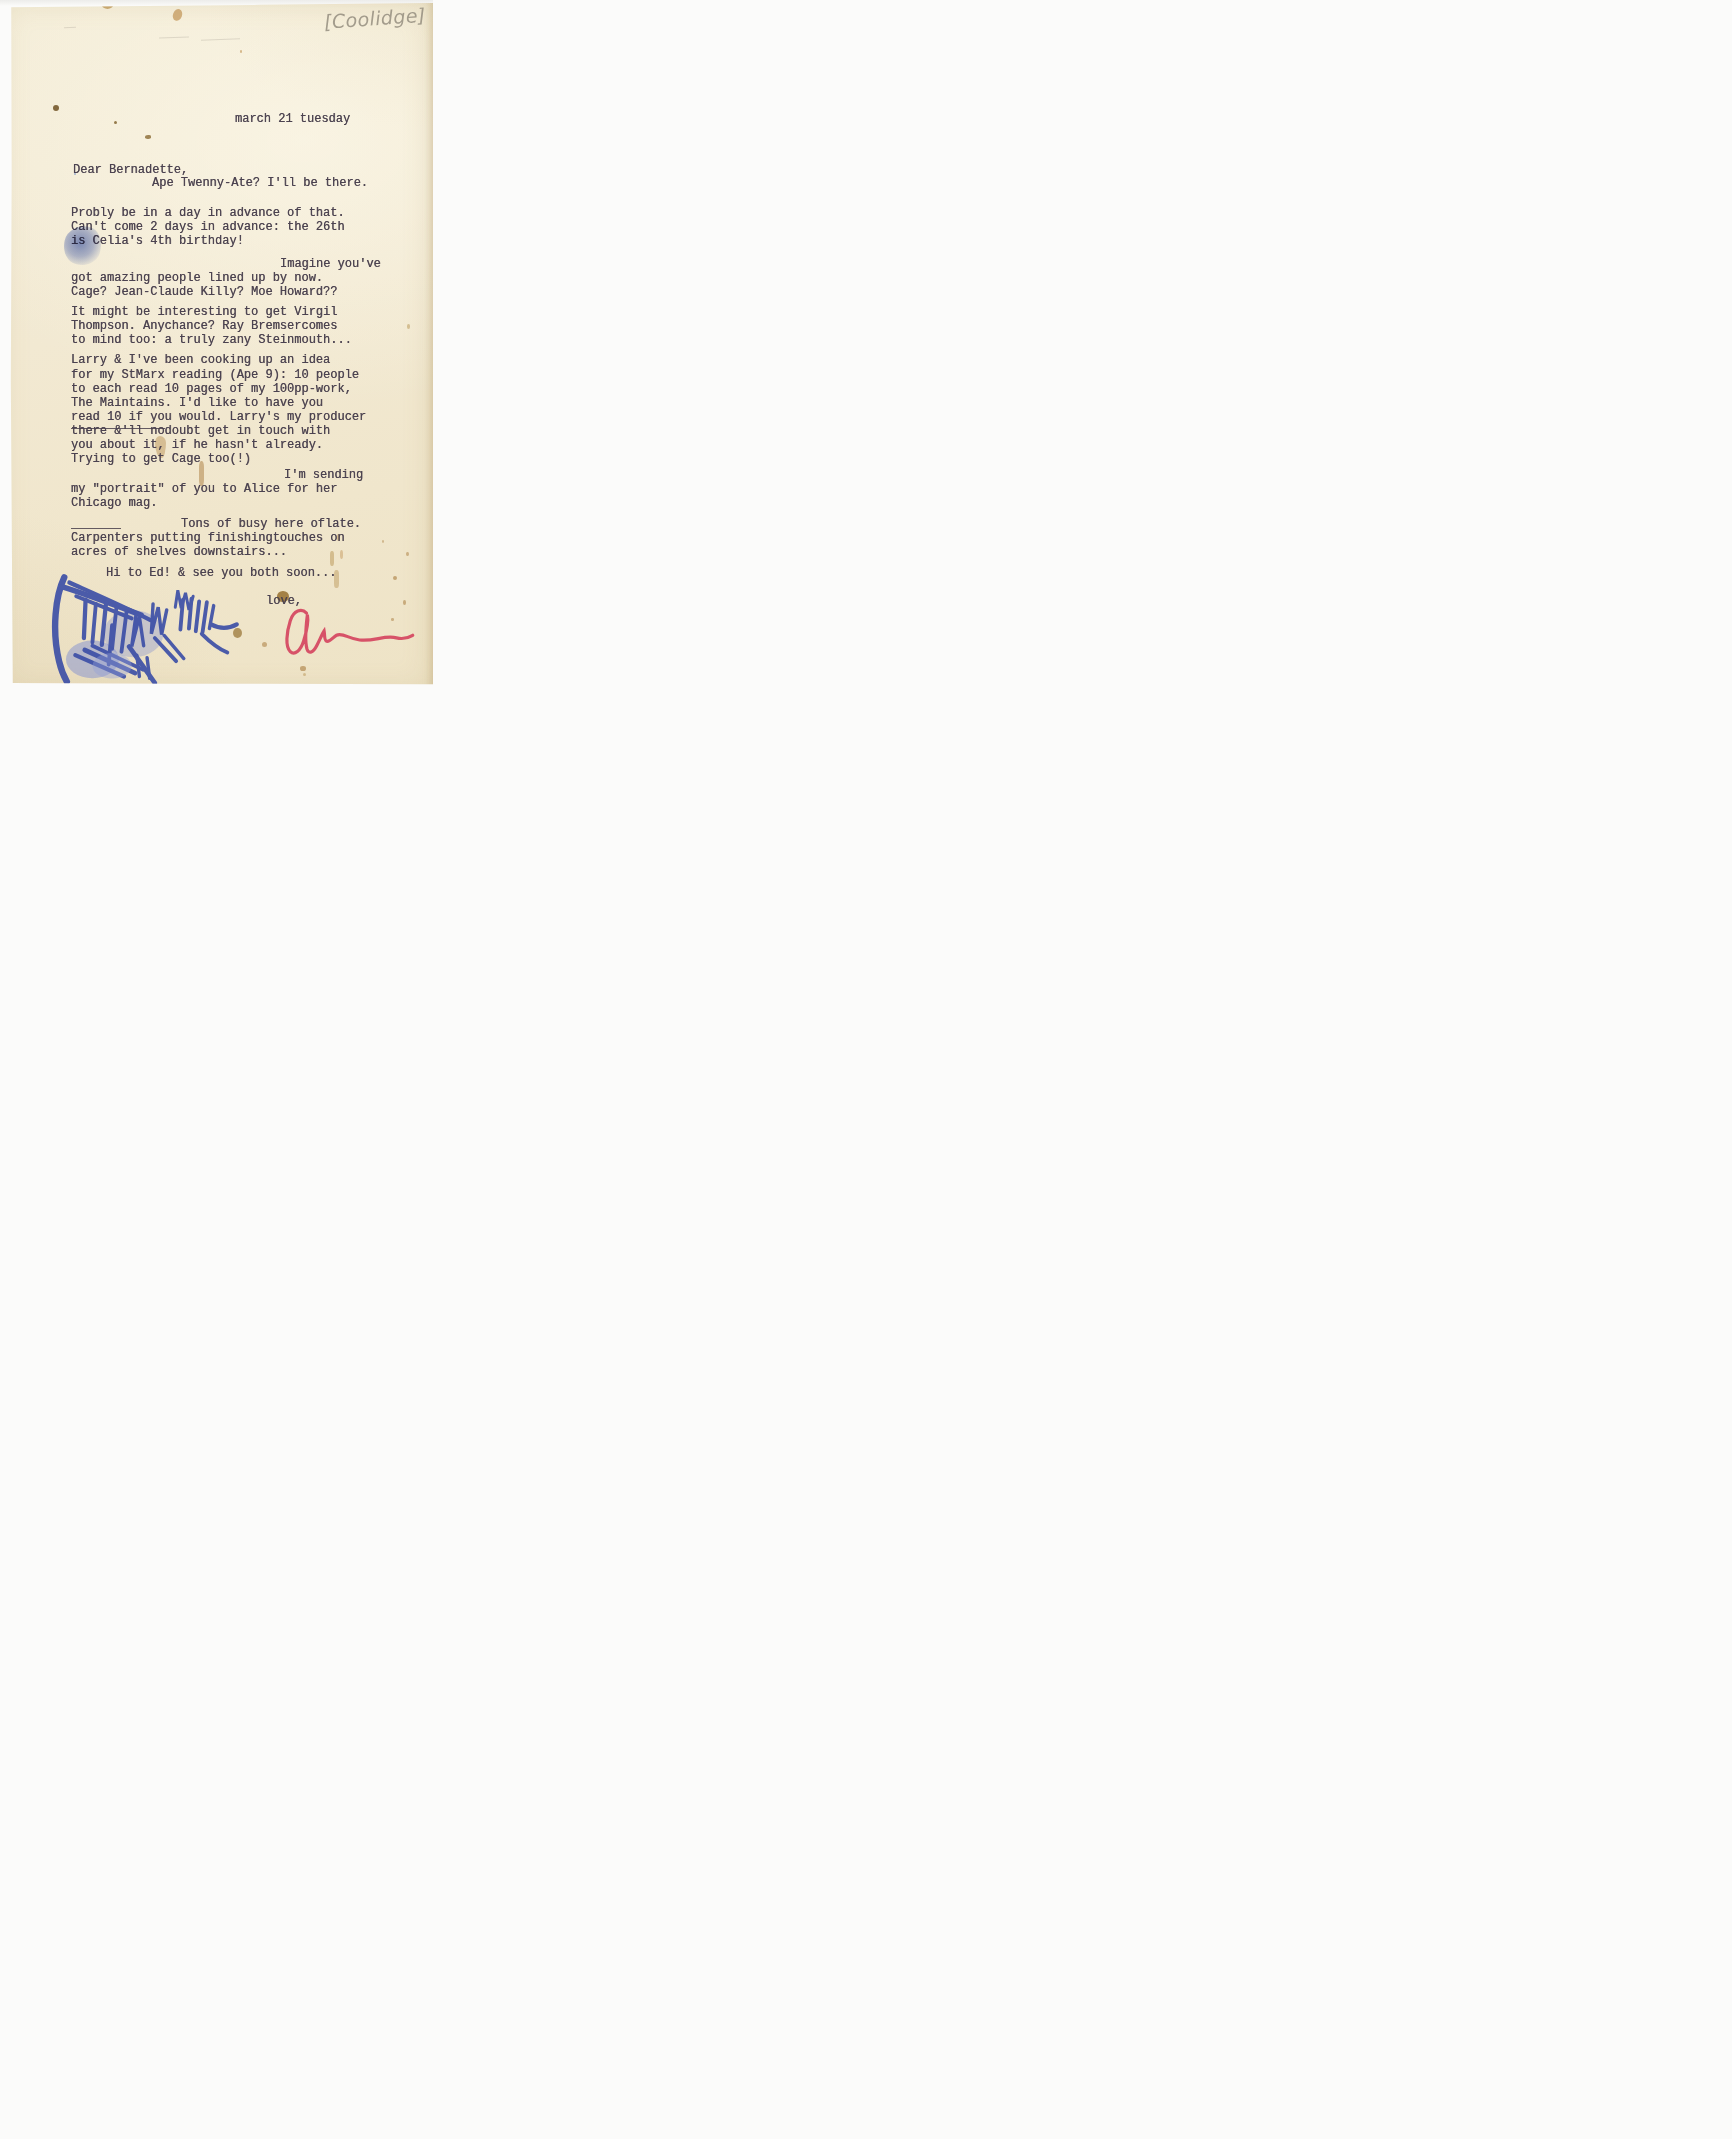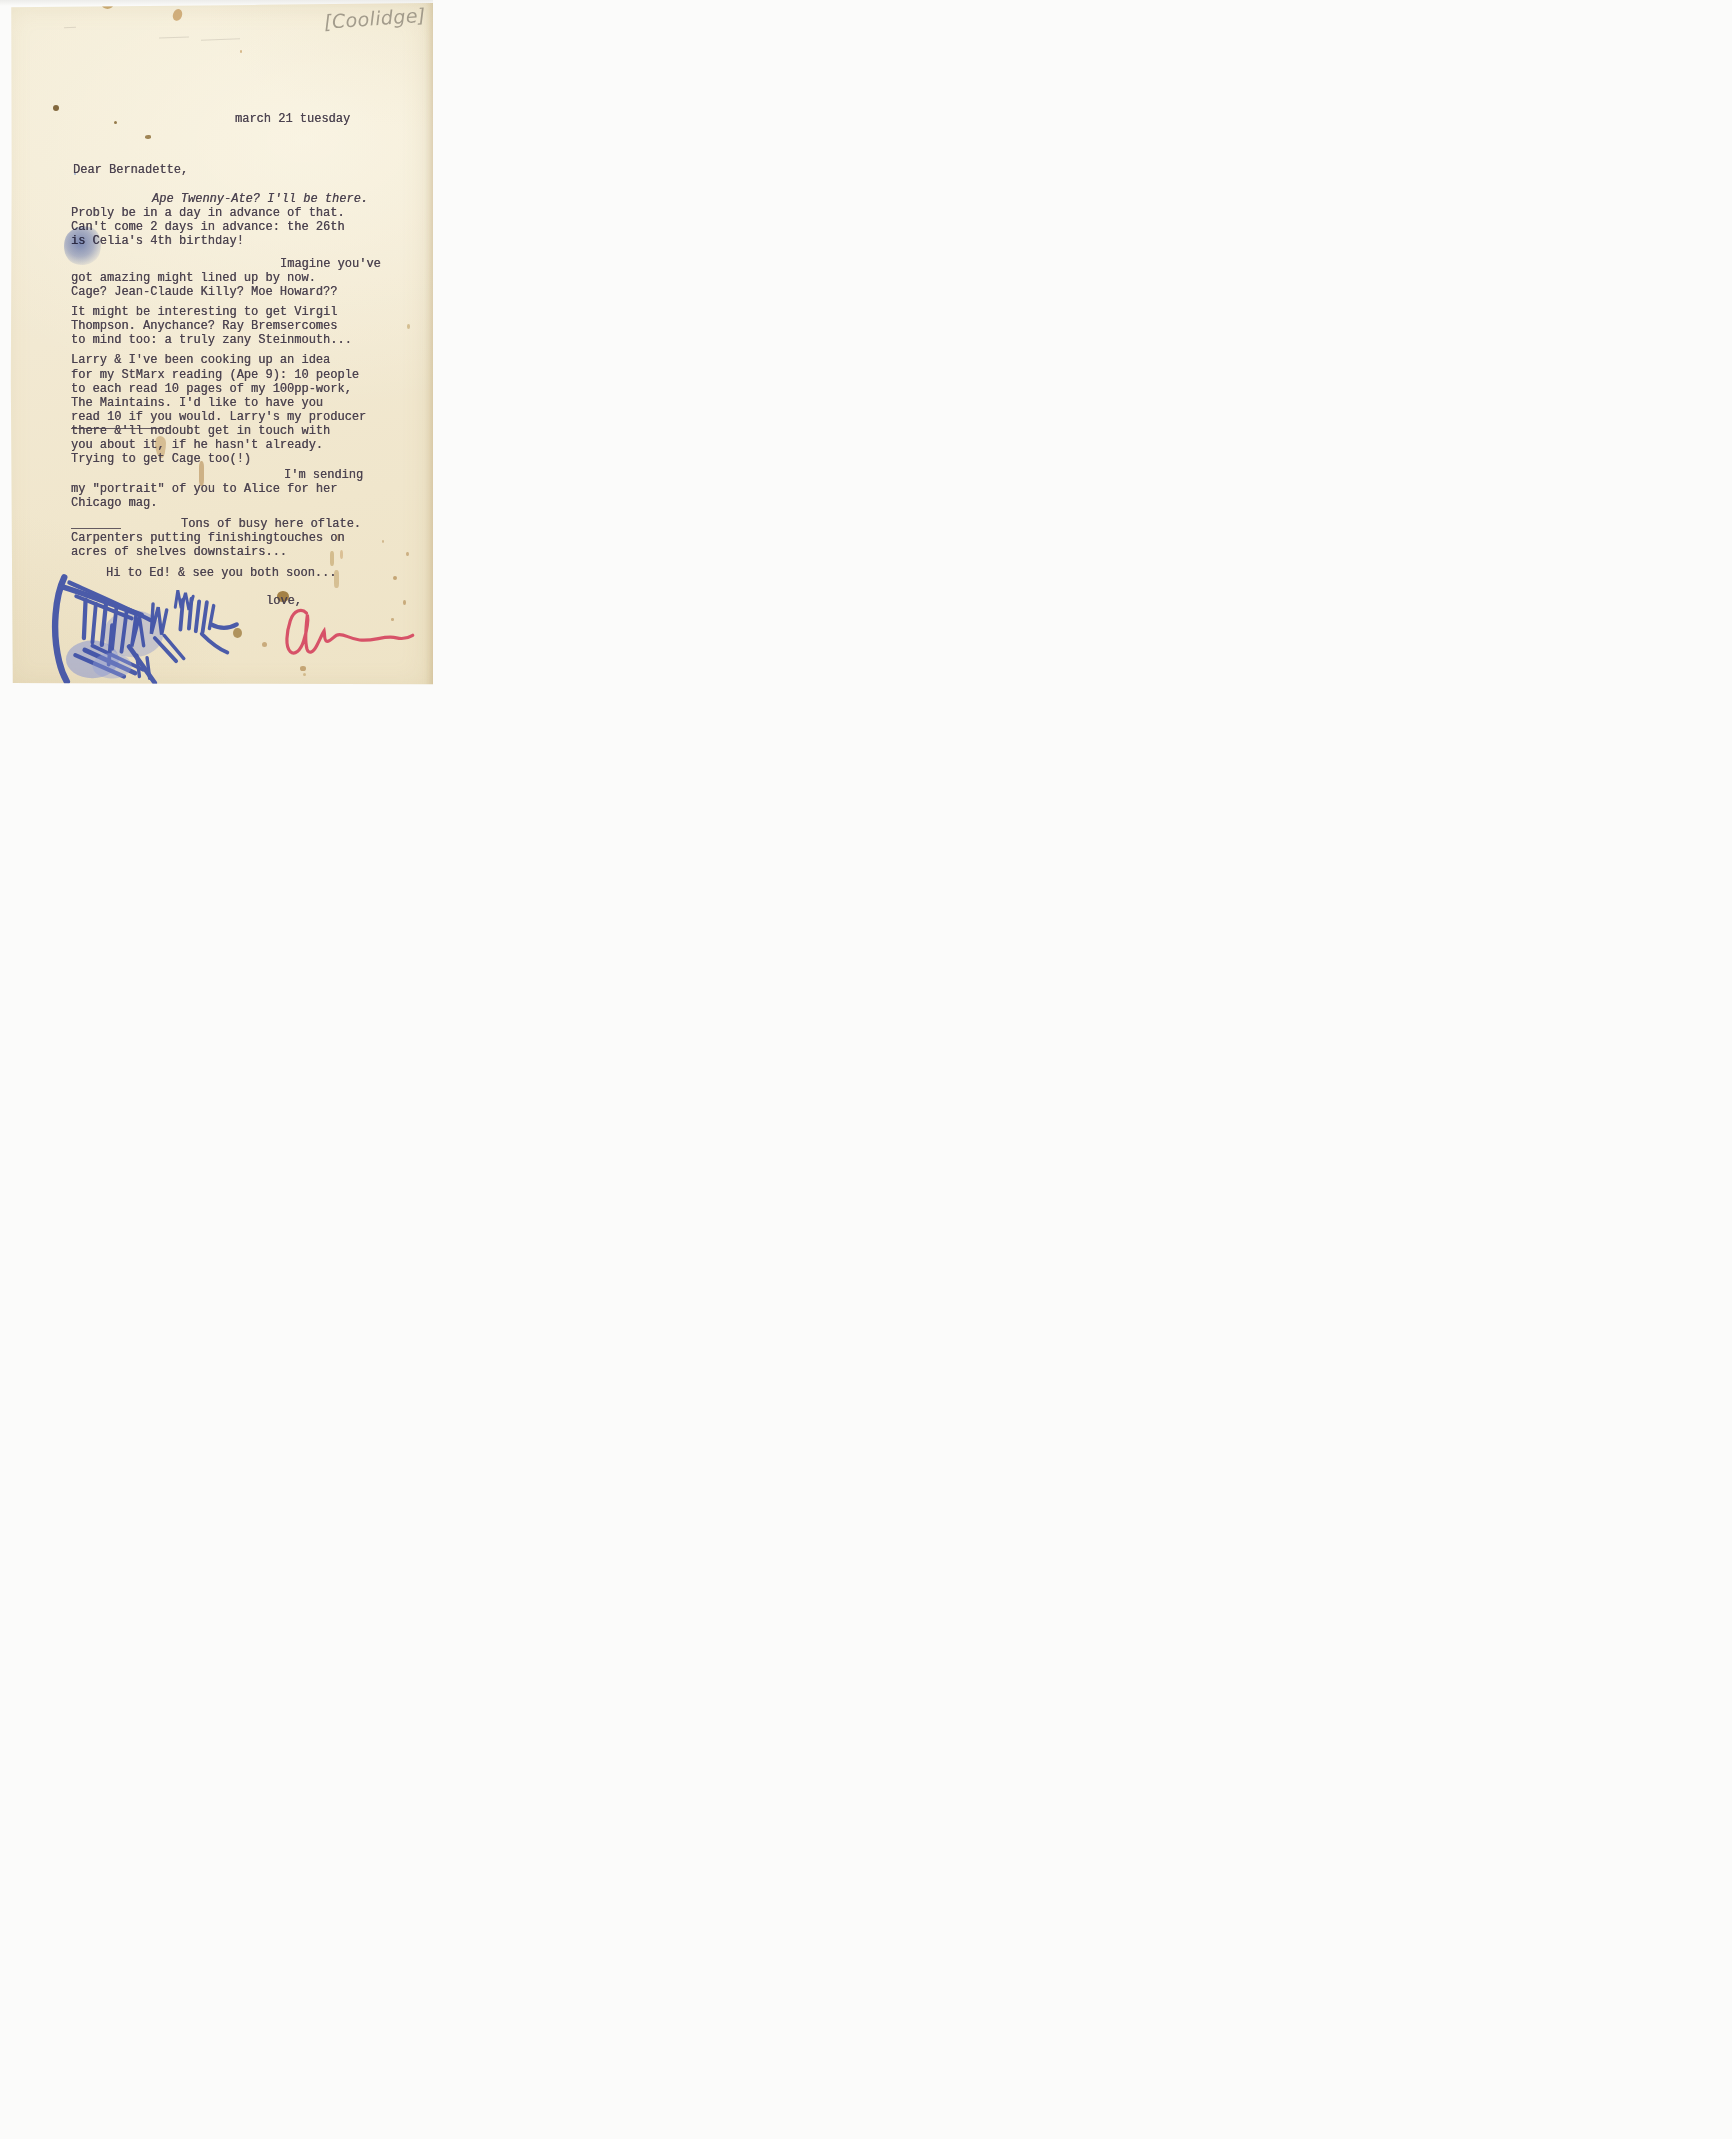--- a/index.html
+++ b/index.html
@@ -81,26 +81,26 @@
     <div class="stain" style="left:74px;top:173px;width:2.1px;height:2.1px;background:#4a6fc0;opacity:.5;"></div>
 
     <div class="pencil-dash" style="left:159px;top:37px;width:30px;"></div>
     <div class="pencil-dash" style="left:201px;top:39px;width:39px;"></div>
     <div class="pencil-dash" style="left:64px;top:26.5px;width:12px;"></div>
 
     <div class="annotation">[Coolidge]</div>
 
     <div class="tline" style="left:235px;top:112px;">march 21 tuesday</div>
     <div class="tline" style="left:73px;top:163px;">Dear Bernadette,</div>
-    <div class="tline" style="left:152px;top:192px;font-style:italic;">Ape Twenny-Ate? I'll be there.</div>
+    <div class="tline" style="left:152px;top:176px;">Ape Twenny-Ate? I'll be there.</div>
     <div class="tline" style="left:71px;top:206px;">Probly be in a day in advance of that.</div>
     <div class="tline" style="left:71px;top:220px;">Can't come 2 days in advance: the 26th</div>
     <div class="tline" style="left:71px;top:234px;">is Celia's 4th birthday!</div>
     <div class="tline" style="left:280px;top:257px;">Imagine you've</div>
-    <div class="tline" style="left:71px;top:271px;">got amazing might lined up by now.</div>
+    <div class="tline" style="left:71px;top:271px;">got amazing people lined up by now.</div>
     <div class="tline" style="left:71px;top:285px;">Cage? Jean-Claude Killy? Moe Howard??</div>
     <div class="tline" style="left:71px;top:305px;">It might be interesting to get Virgil</div>
     <div class="tline" style="left:71px;top:319px;">Thompson. Anychance? Ray Bremsercomes</div>
     <div class="tline" style="left:71px;top:333px;">to mind too: a truly zany Steinmouth...</div>
     <div class="tline" style="left:71px;top:353px;">Larry &amp; I've been cooking up an idea</div>
     <div class="tline" style="left:71px;top:368px;">for my StMarx reading (Ape 9): 10 people</div>
     <div class="tline" style="left:71px;top:382px;">to each read 10 pages of my 100pp-work,</div>
     <div class="tline" style="left:71px;top:396px;"><span class="u">The Maintains</span><span>. I'd like to have you</span></div>
     <div class="tline" style="left:71px;top:410px;text-align:center;">read 10 if you would. Larry's my producer</div>
     <div class="tline" style="left:71px;top:424px;">there &amp;'ll nodoubt get in touch with</div>

